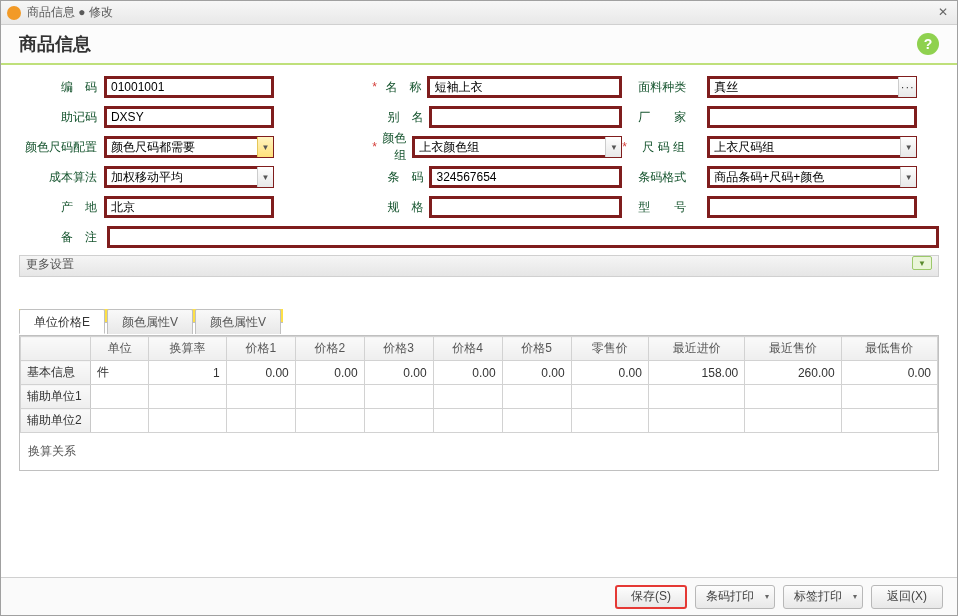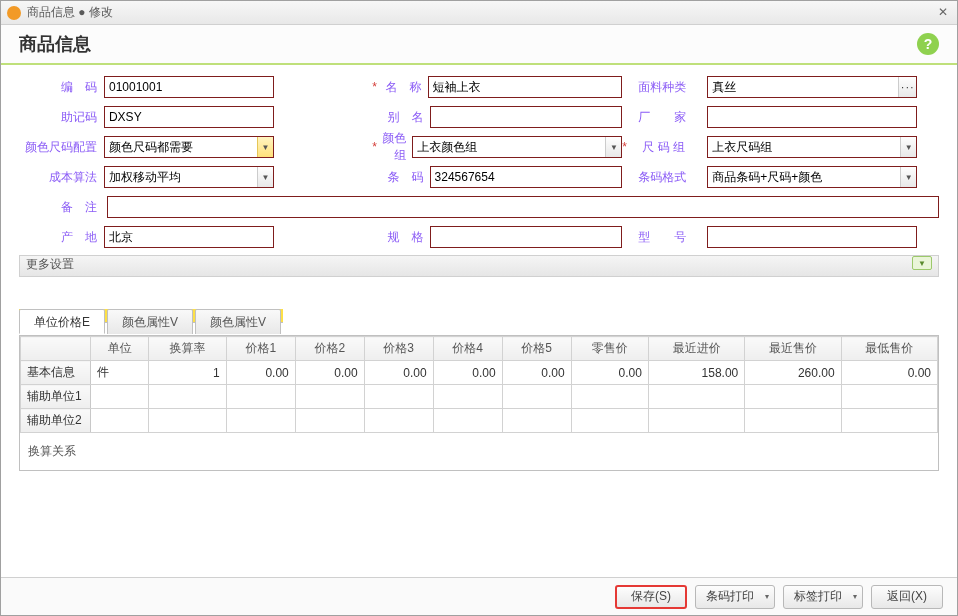--- a/index.html
+++ b/index.html
@@ -8,23 +8,23 @@
 .titlebar { height: 24px; background: linear-gradient(#f7f7f7,#e8e8e8); border-bottom: 1px solid #d0d0d0; display: flex; align-items: center; padding: 0 6px; }
 .titlebar .app-icon { width: 14px; height: 14px; border-radius: 50%; background: #f29a27; margin-right: 6px; display: inline-block; }
 .titlebar .title { flex: 1; font-size: 12px; color: #5a5a5a; }
 .titlebar .close { width: 16px; height: 16px; text-align: center; color: #666; cursor: pointer; }
 .headerbar { height: 40px; display: flex; align-items: center; padding: 0 18px; border-bottom: 2px solid #bfe07a; background: #fcfcfc; }
 .headerbar .page-title { font-size: 18px; font-weight: 600; color: #333; flex: 1; }
 .help-icon { width: 22px; height: 22px; border-radius: 50%; background: #8fd14f; color: #fff; display: flex; align-items: center; justify-content: center; font-weight: bold; font-size: 14px; cursor: pointer; }
 .form-area { padding: 10px 18px 0 18px; }
 .form-row { display: flex; align-items: center; margin-bottom: 6px; height: 24px; }
 .cell { display: flex; align-items: center; }
-.lbl { width: 84px; text-align: right; padding-right: 6px; color: #8b5cf6; font-size: 12px; }
+.lbl { width: 84px; text-align: right; padding-right: 6px; color: #14532d; font-size: 12px; }
 .req { color: #d43f3a; margin-right: 2px; }
-.inp { height: 22px; border: 1px solid #7f1d1d; padding: 0 4px; font-size: 12px; background: #fff; }
+.inp { height: 22px; border: 3px solid #7f1d1d; padding: 0 4px; font-size: 12px; background: #fff; }
 .sel { position: relative; display: inline-flex; }
 .sel .inp { padding-right: 18px; }
 .sel .dd { position: absolute; right: 1px; top: 1px; width: 16px; height: 20px; background: linear-gradient(#fefefe,#e8e8e8); border-left: 1px solid #ccc; display:flex; align-items:center; justify-content:center; color:#555; font-size:8px; cursor:pointer; }
 .sel.highlight .dd { background: linear-gradient(#fff4c2,#ffe17a); border-left-color:#e5c657;}
 .dots { position:absolute; right:1px; top:1px; width:18px; height:20px; background:linear-gradient(#fefefe,#e8e8e8); border-left:1px solid #ccc; display:flex; align-items:center; justify-content:center; cursor:pointer; font-size:11px; letter-spacing:1px; }
 .more-bar { background: linear-gradient(#f5f5f5,#e6e6e6); border:1px solid #d0d0d0; height:22px; display:flex; padding:0 6px; margin:2px 0 0 0; }
 .more-bar .lbl2 { flex:1; color:#555; }
 .more-bar .expand { width:20px; height:14px; border:1px solid #9cc96a; background:#eaf5d8; border-radius:2px; display:flex; align-items:center; justify-content:center; color:#5a8a2d; font-size:8px; cursor:pointer; }
 .tabs-wrap { margin:54px 18px 0 18px; border:1px solid #c0c0c0; display:flex; flex-direction:column; }
 .tabs { display:flex; height:14px; border-bottom:1px solid #c0c0c0; background:#fde047; position:relative; top:-26px; margin-bottom:-26px; width:fit-content; }
@@ -159,44 +159,44 @@
     <div class="cell g5">
           <div class="sel">
             <input class="inp" style="width: 210px;" value="商品条码+尺码+颜色">
             <span class="dd">▼</span>
           </div>
         </div>
   </div>
 
   <div class="form-row">
     <div class="cell g1">
-          <span class="lbl">备　注</span>
-        </div>
-    <div class="cell" style="flex:1">
-          <input class="inp" style="width: 100%;" value="">
-        </div>
-  </div>
-
-  <div class="form-row">
-    <div class="cell g1">
           <span class="lbl">产　地</span>
         </div>
     <div class="cell g2">
           <input class="inp w170" value="北京" style="">
         </div>
     <div class="cell g3">
           <span style="width:10px"></span>
           <span class="lbl" style="width:52px">规　格</span>
       <input class="inp w210" value="" style="">
         </div>
     <div class="cell g4">
           <span class="lbl" style="width:70px">型　　号</span>
         </div>
     <div class="cell g5">
           <input class="inp" style="width: 210px;" value="">
+        </div>
+  </div>
+
+  <div class="form-row">
+    <div class="cell g1">
+          <span class="lbl">备　注</span>
+        </div>
+    <div class="cell" style="flex:1">
+          <input class="inp" style="width: 100%;" value="">
         </div>
   </div>
 
   <div class="more-bar">
     <span class="lbl2">更多设置</span>
     <span class="expand">▼</span>
   </div>
 </div>
 
 <div style="margin:58px 18px 0 18px;">

